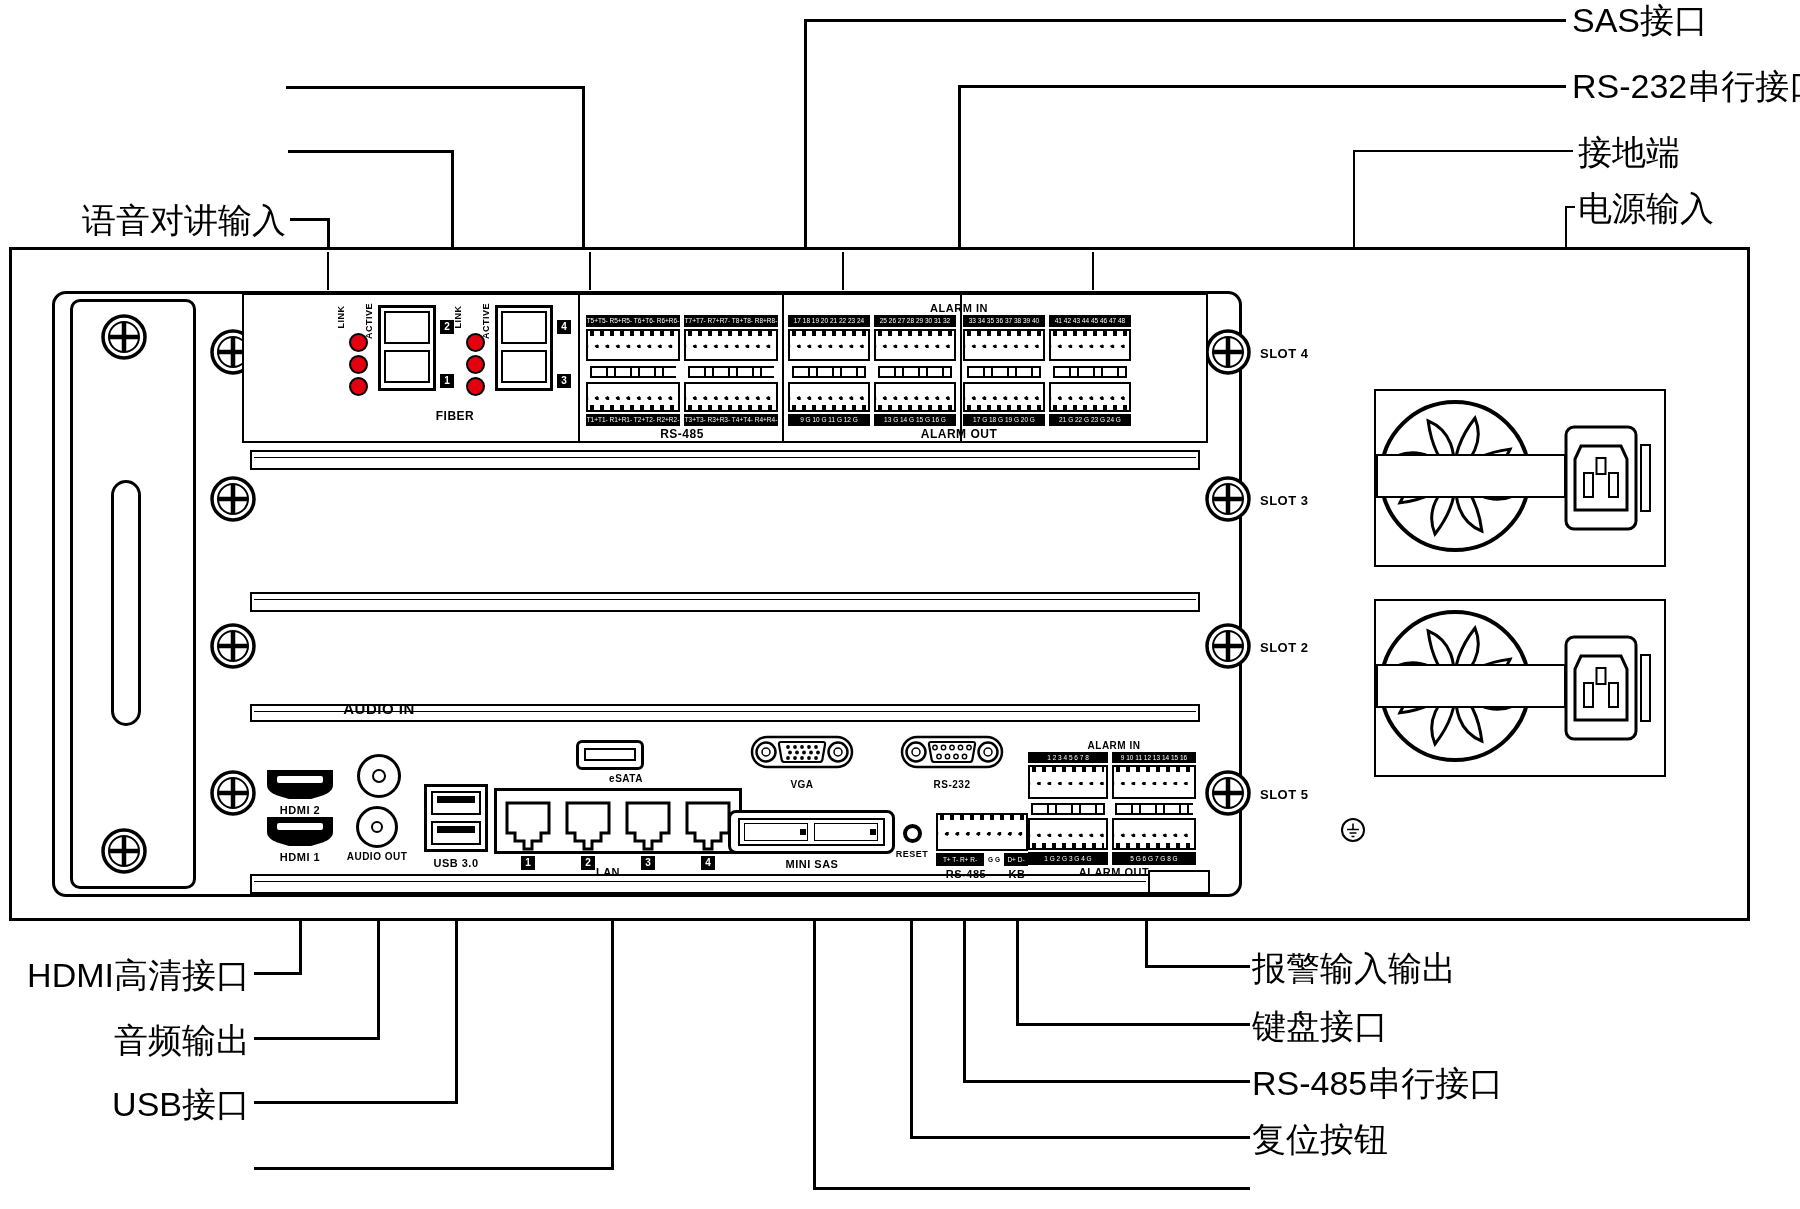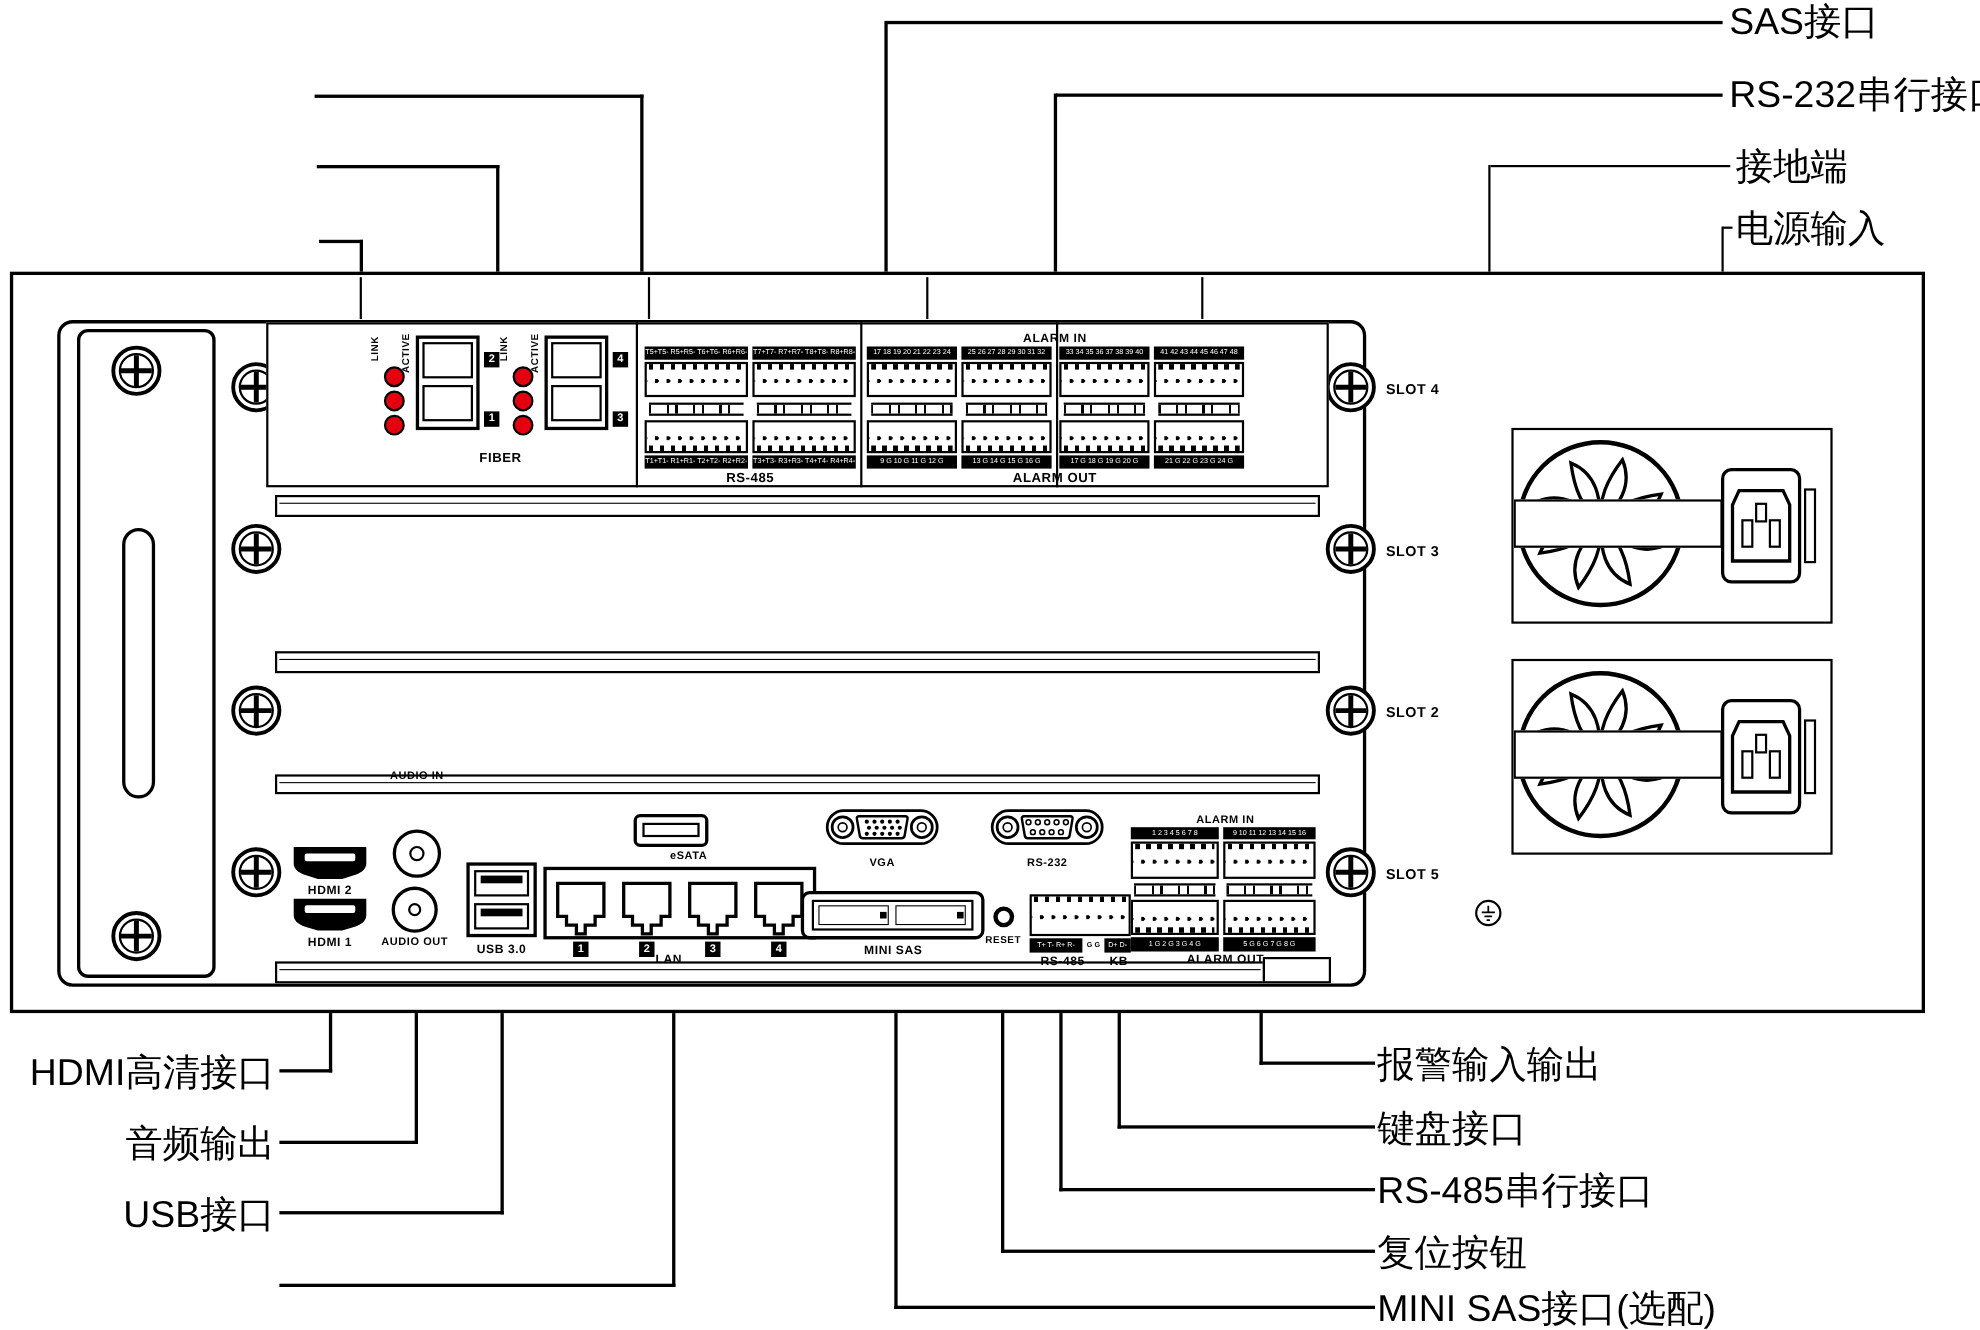--- a/index.html
+++ b/index.html
@@ -72,35 +72,35 @@
         </g>
         <circle cx="78" cy="78" r="13" fill="#fff" stroke="#000" stroke-width="3"></circle>
       </g>
       <g id="gnd-sym">
         <circle cx="14" cy="14" r="11" fill="#fff" stroke="#000" stroke-width="2"></circle>
         <path d="M14 7.5 V13 M8 13.5 H20 M10.5 17 H17.5 M12.5 20.5 H15.5" stroke="#000" stroke-width="1.6"></path>
       </g>
     </defs>
   </svg>
 
+  <div class="callout ra" style="left:0;top:200px;width:286px">语音对讲输入</div>
 
   <div class="callout" style="left:1572px;top:0">SAS接口</div>
   <div class="callout" style="left:1572px;top:66px">RS-232串行接口</div>
   <div class="callout" style="left:1578px;top:132px">接地端</div>
   <div class="callout" style="left:1578px;top:188px">电源输入</div>
 
   <div class="callout ra" style="left:0;top:955px;width:250px">HDMI高清接口</div>
   <div class="callout ra" style="left:0;top:1020px;width:250px">音频输出</div>
   <div class="callout ra" style="left:0;top:1084px;width:250px">USB接口</div>
 
   <div class="callout" style="left:1252px;top:948px">报警输入输出</div>
   <div class="callout" style="left:1252px;top:1006px">键盘接口</div>
   <div class="callout" style="left:1252px;top:1063px">RS-485串行接口</div>
   <div class="callout" style="left:1252px;top:1119px">复位按钮</div>
-  <div class="callout" style="left:1252px;top:1170px">MINI SAS接口(选配)</div>
 
   <div class="ln" style="left:286px;top:86px;width:299px;height:3px"></div>
   <div class="ln" style="left:582px;top:86px;width:3px;height:656px"></div>
   <div class="ln" style="left:288px;top:150px;width:166px;height:3px"></div>
   <div class="ln" style="left:451px;top:150px;width:3px;height:145px"></div>
   <div class="ln" style="left:290px;top:218px;width:40px;height:3px"></div>
   <div class="ln" style="left:327px;top:218px;width:3px;height:549px"></div>
   <div class="ln" style="left:327px;top:764px;width:31px;height:3px"></div>
 
   <div class="ln" style="left:806px;top:19px;width:760px;height:3px"></div>
@@ -257,21 +257,21 @@
 
   <svg class="abs" style="left:265px;top:768px" width="70" height="34">
       <use href="#hdmi-sym"></use>
     </svg>
   <div class="slbl" style="left:265px;top:804px;width:70px">HDMI 2</div>
   <svg class="abs" style="left:265px;top:815px" width="70" height="34">
       <use href="#hdmi-sym"></use>
     </svg>
   <div class="slbl" style="left:265px;top:851px;width:70px">HDMI 1</div>
 
-  <div class="slbl" style="left:339px;top:700px;width:80px;font-size:10px">AUDIO IN</div>
+  <div class="slbl" style="left:339px;top:700px;width:80px;font-size:15px">AUDIO IN</div>
   <div class="circ" style="left:357px;top:754px;width:44px;height:44px"></div>
   <div class="circ" style="left:372px;top:769px;width:14px;height:14px;border-width:2px"></div>
   <div class="circ" style="left:356px;top:806px;width:42px;height:42px"></div>
   <div class="circ" style="left:371px;top:821px;width:12px;height:12px;border-width:2px"></div>
   <div class="slbl" style="left:335px;top:851px;width:84px;font-size:10px">AUDIO OUT</div>
 
   <div class="box" style="left:424px;top:784px;width:64px;height:68px"></div>
   <div class="box2" style="left:431px;top:791px;width:50px;height:24px">
       <div style="margin:3px 4px;height:7px;background:#000"></div>
     </div>

